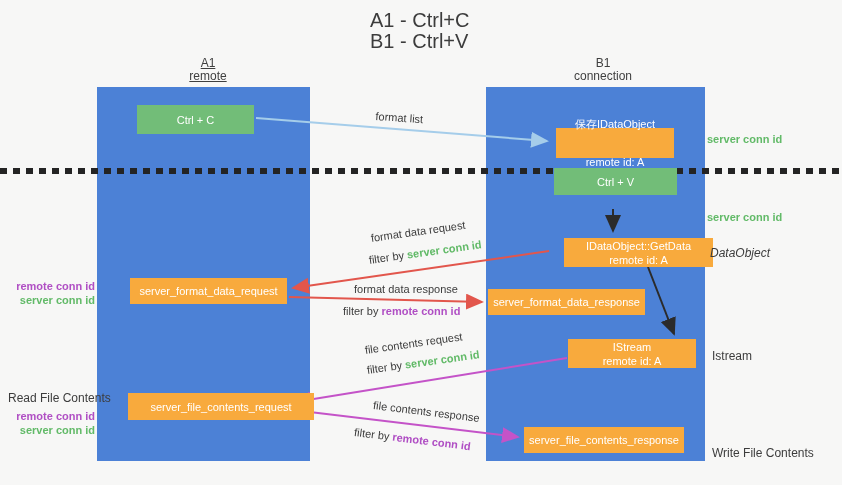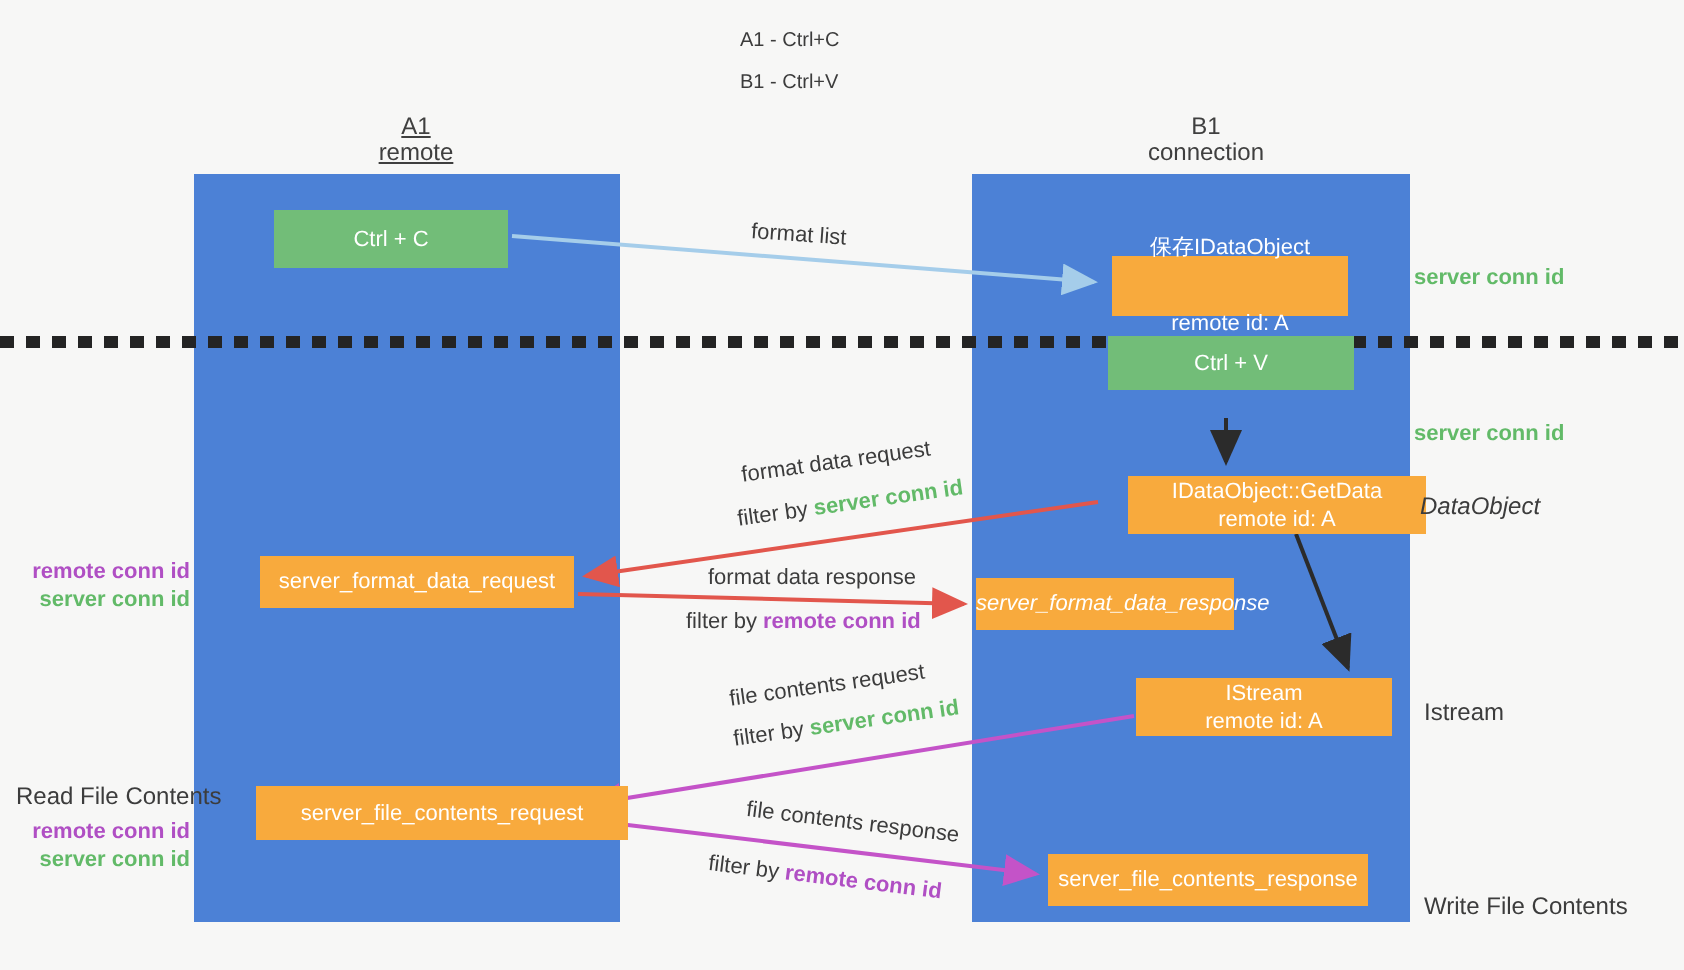--- a/index.html
+++ b/index.html
@@ -1,17 +1,17 @@
 <!DOCTYPE html>
 <html><head>
 <meta charset="utf-8">
 <style>
   html,body{margin:0;padding:0;background:#f7f7f6;font-family:"Liberation Sans",sans-serif;}
   .canvas{position:relative;width:842px;height:485px;background:#f7f7f6;overflow:hidden;}
-  .title{position:absolute;left:370px;top:10px;font-size:10px;line-height:21px;color:#3c3c3c;}
+  .title{position:absolute;left:370px;top:10px;font-size:20px;line-height:21px;color:#3c3c3c;}
   .lane-header{position:absolute;width:110px;text-align:center;font-size:12px;line-height:13px;color:#3f3f3f;}
   .lane{position:absolute;top:87px;height:374px;background:#4c81d6;}
   .dashline{position:absolute;left:0;top:168px;width:842px;height:6px;
     background:repeating-linear-gradient(90deg,#242424 0 7px,transparent 7px 13px);}
   .arrows{position:absolute;left:0;top:0;width:842px;height:485px;}
   .node{position:absolute;color:#fff;text-align:center;font-size:11px;line-height:14px;
     display:flex;flex-direction:column;justify-content:center;}
   .node-green{background:#72bd78;}
   .node-orange{background:#f8aa3d;}
   .lbl{position:absolute;font-size:11px;color:#3c3c3c;white-space:nowrap;transform-origin:left top;}
@@ -83,21 +83,21 @@
 
   <div class="node node-orange" style="left:564px;top:238px;width:149px;height:29px;">
     <span>IDataObject::GetData</span>
     <span>remote id: A</span>
   </div>
 
   <div class="node node-orange" style="left:130px;top:278px;width:157px;height:26px;">
     <span>server_format_data_request</span>
   </div>
 
-  <div class="node node-orange" style="left:488px;top:289px;width:129px;height:26px;font-style:italic;">
+  <div class="node node-orange" style="left:488px;top:289px;width:157px;height:26px;">
     <span>server_format_data_response</span>
   </div>
 
   <div class="node node-orange" style="left:568px;top:339px;width:128px;height:29px;">
     <span>IStream</span>
     <span>remote id: A</span>
   </div>
 
   <div class="node node-orange" style="left:128px;top:393px;width:186px;height:27px;">
     <span>server_file_contents_request</span>

